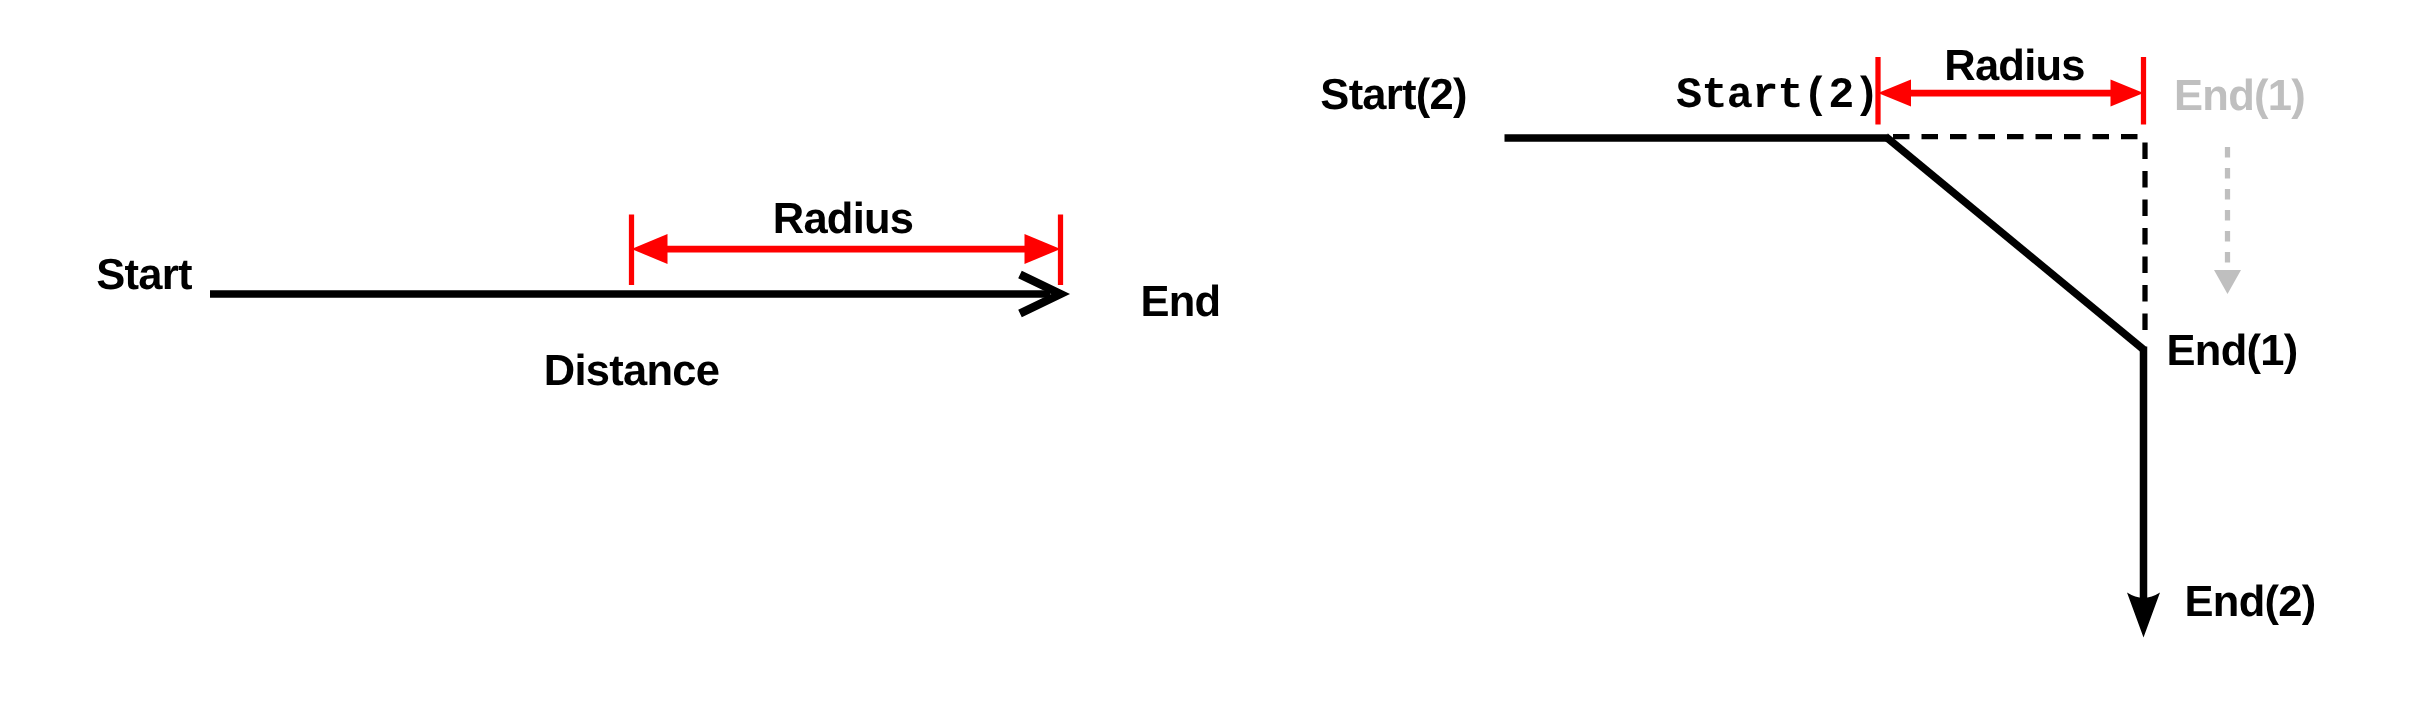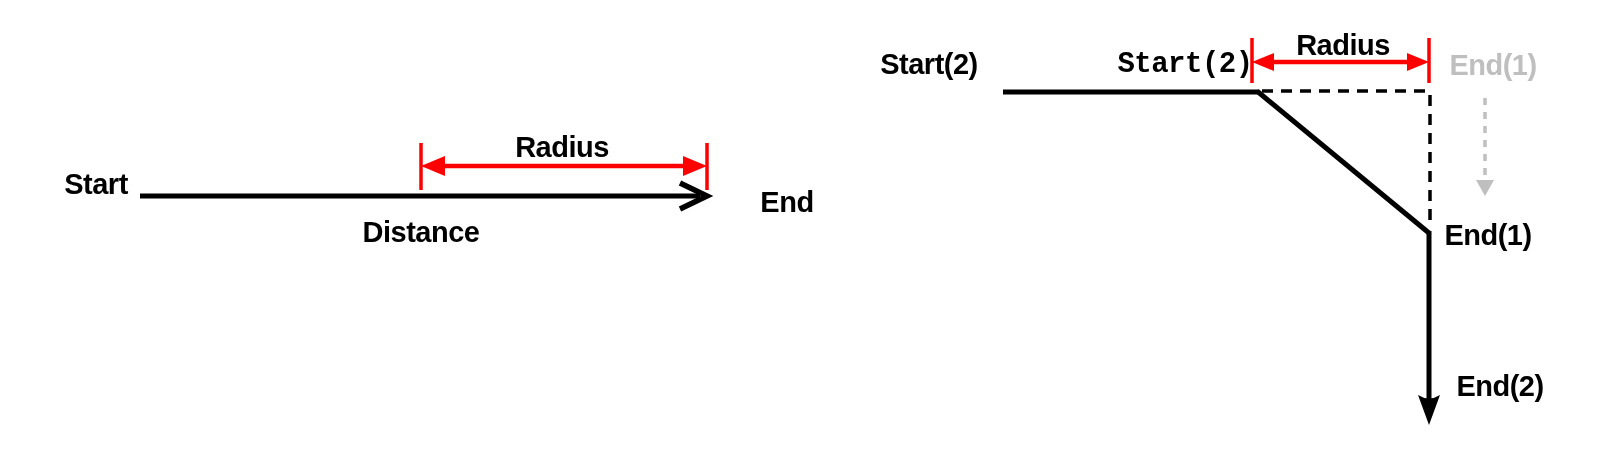--- a/index.html
+++ b/index.html
@@ -83,23 +83,23 @@
       <polygon class="f-red" points="1252,62 1274,53 1274,71"></polygon>
       <polygon class="f-red" points="1429,62 1407,53 1407,71"></polygon>
 
       <line class="s-ghost" stroke-width="3.5" stroke-dasharray="7 7" x1="1485" y1="98" x2="1485" y2="178"></line>
       <polygon class="f-ghost" points="1485,196 1476,180 1494,180"></polygon>
     </g>
   </svg>
 
   <div class="lbl" style="left:96px;  top:184px;">Start</div>
   <div class="lbl" style="left:751px; top:202px;margin-left:36px;">End</div>
-  <div class="lbl" style="left:421px; top:232px;text-align:right;">Distance</div>
+  <div class="lbl" style="left:421px; top:248px;text-align:right;">Distance</div>
   <div class="lbl" style="left:562px; top:147px;">Radius</div>
 
   <div class="lbl" style="left:929px;  top:64px;">Start(2)</div>
   <div class="lbl" style="left:1185px; top:64px;font-family:Liberation Mono, monospace;">Start(2)</div>
   <div class="lbl" style="left:1343px; top:45px;">Radius</div>
   <div class="lbl ghost" style="left:1493px; top:65px;">End(1)</div>
   <div class="lbl" style="left:1488px; top:235px;">End(1)</div>
-  <div class="lbl" style="left:1500px; top:386px;text-align:right;">End(2)</div>
+  <div class="lbl" style="left:1500px; top:402px;text-align:right;">End(2)</div>
 
 </div>
 
 </body></html>

